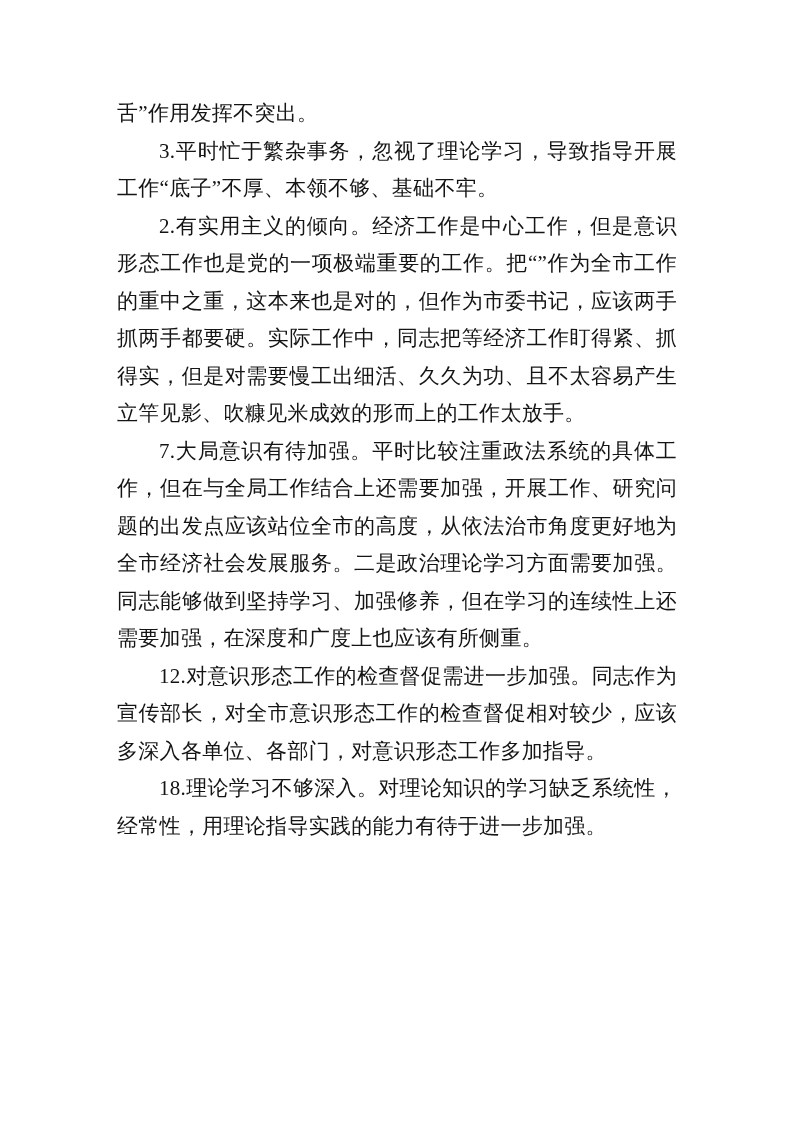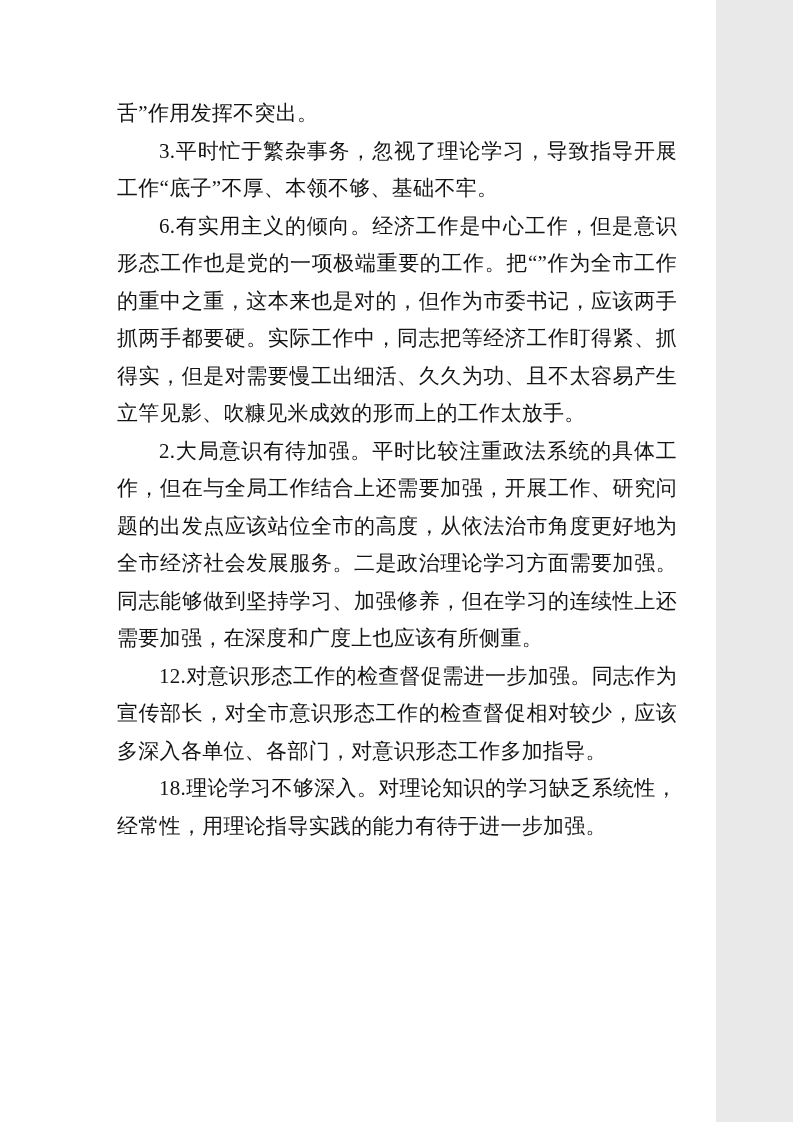--- a/index.html
+++ b/index.html
@@ -3,21 +3,21 @@
 <meta charset="utf-8">
 <style>
   * { margin: 0; padding: 0; box-sizing: border-box; }
   html, body {
     width: 793px;
     background: #e9e9e9;
     font-family: "Liberation Serif", "DejaVu Serif", serif;
   }
   .page {
     position: relative;
-    width: 716px;
+    width: 793px;
     height: 1122px;
     background: #ffffff;
     overflow: hidden;
   }
   .doc-body {
     position: absolute;
     left: 117px;
     top: 95px;
     width: 560px;
   }
@@ -32,18 +32,18 @@
     text-indent: 2em;
   }
 </style>
 </head>
 <body>
 
 <div class="page">
   <div class="doc-body">
     <p class="para">舌”作用发挥不突出。</p>
     <p class="para indent">3.平时忙于繁杂事务，忽视了理论学习，导致指导开展工作“底子”不厚、本领不够、基础不牢。</p>
-    <p class="para indent">6.有实用主义的倾向。经济工作是中心工作，但是意识形态工作也是党的一项极端重要的工作。把“”作为全市工作的重中之重，这本来也是对的，但作为市委书记，应该两手抓两手都要硬。实际工作中，同志把等经济工作盯得紧、抓得实，但是对需要慢工出细活、久久为功、且不太容易产生立竿见影、吹糠见米成效的形而上的工作太放手。</p>
-    <p class="para indent">2.大局意识有待加强。平时比较注重政法系统的具体工作，但在与全局工作结合上还需要加强，开展工作、研究问题的出发点应该站位全市的高度，从依法治市角度更好地为全市经济社会发展服务。二是政治理论学习方面需要加强。同志能够做到坚持学习、加强修养，但在学习的连续性上还需要加强，在深度和广度上也应该有所侧重。</p>
+    <p class="para indent">2.有实用主义的倾向。经济工作是中心工作，但是意识形态工作也是党的一项极端重要的工作。把“”作为全市工作的重中之重，这本来也是对的，但作为市委书记，应该两手抓两手都要硬。实际工作中，同志把等经济工作盯得紧、抓得实，但是对需要慢工出细活、久久为功、且不太容易产生立竿见影、吹糠见米成效的形而上的工作太放手。</p>
+    <p class="para indent">7.大局意识有待加强。平时比较注重政法系统的具体工作，但在与全局工作结合上还需要加强，开展工作、研究问题的出发点应该站位全市的高度，从依法治市角度更好地为全市经济社会发展服务。二是政治理论学习方面需要加强。同志能够做到坚持学习、加强修养，但在学习的连续性上还需要加强，在深度和广度上也应该有所侧重。</p>
     <p class="para indent">12.对意识形态工作的检查督促需进一步加强。同志作为宣传部长，对全市意识形态工作的检查督促相对较少，应该多深入各单位、各部门，对意识形态工作多加指导。</p>
     <p class="para indent">18.理论学习不够深入。对理论知识的学习缺乏系统性，经常性，用理论指导实践的能力有待于进一步加强。</p>
   </div>
 </div>
 
 </body></html>

